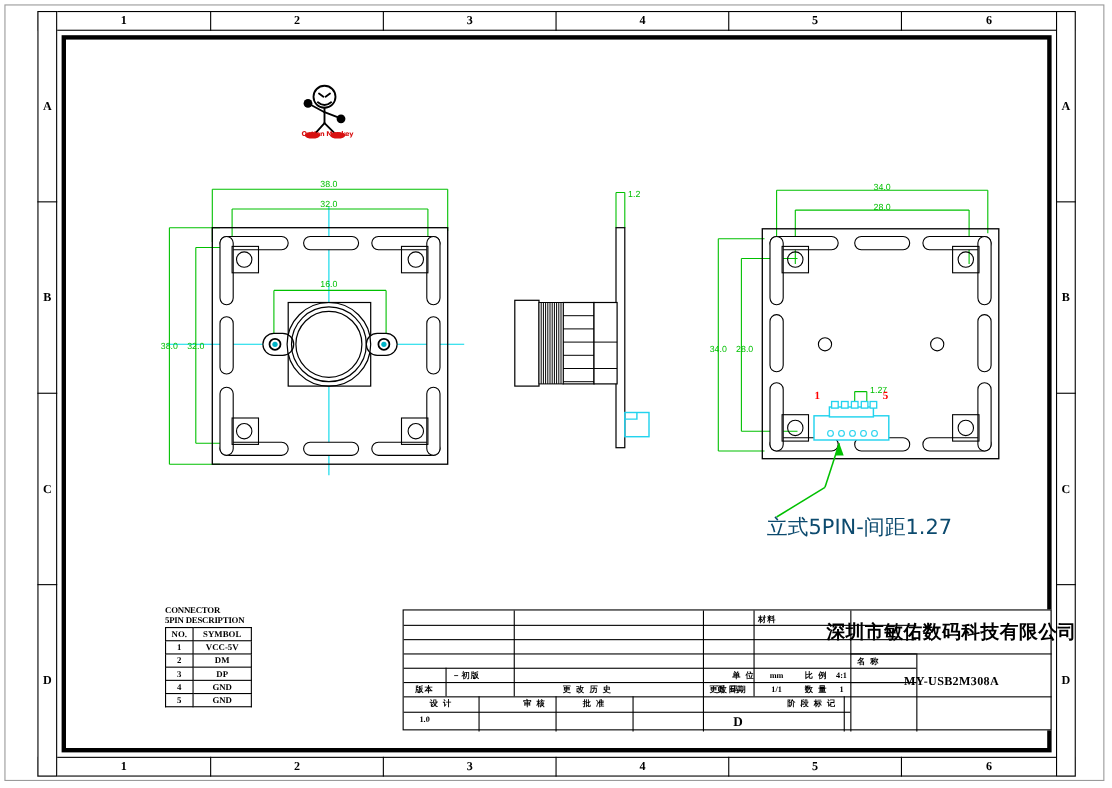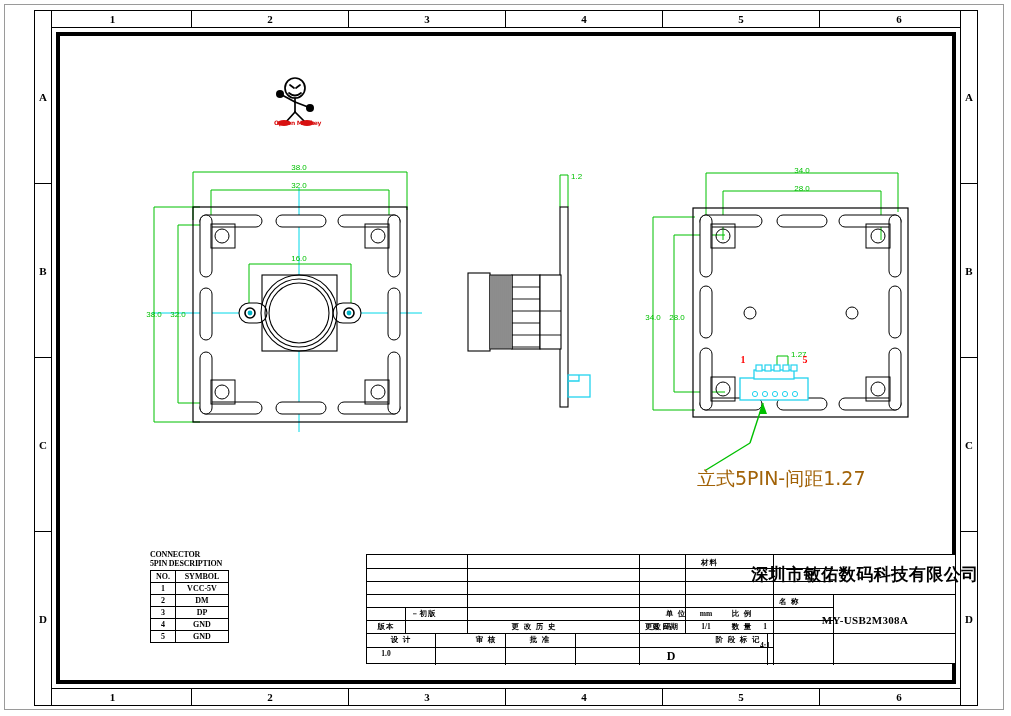--- a/index.html
+++ b/index.html
@@ -128,21 +128,21 @@
     font-weight: bold;
     font-size: 12px;
   }
 
   
   #callout-text {
     position: absolute; left: 697px; top: 466px;
     font-family: "DejaVu Sans", sans-serif;
     font-size: 19px;
     font-weight: normal;
-    color: #a16207;
+    color: #0c4a6e;
     white-space: nowrap;
     letter-spacing: 0px;
   }
   
   #logo-caption {
     position: absolute; left: 274px; top: 119px;
     font-family: "DejaVu Sans", sans-serif;
     font-weight: bold;
     font-size: 6px;
     color: #d81212;
@@ -521,26 +521,26 @@
     <div class="tb-cell ctr cjk" style="left:38px;  top:65px; width:234px; height:13px;margin-left:12px;">更 改 历 史</div>
     <div class="tb-cell ctr cjk" style="left:272px; top:65px; width:46px;  height:13px;">更改日期</div>
 
     <div class="tb-cell ctr cjk" style="left:0px;   top:78px; width:68px;  height:14px;">设  计</div>
     <div class="tb-cell ctr cjk" style="left:68px;  top:78px; width:70px;  height:14px;margin-left:16px;">审  核</div>
     <div class="tb-cell ctr cjk" style="left:138px; top:78px; width:70px;  height:14px;">批  准</div>
     <div class="tb-cell ctr cjk" style="left:276px; top:78px; width:190px; height:14px;">阶 段 标 记</div>
 
     <div class="tb-cell ctr big-d" style="left:208px; top:92px; width:192px; height:18px;">D</div>
 
-    <div class="tb-cell cjk" style="left:322px; top:2px; width:60px; height:12px;margin-left:12px;">材料</div>
+    <div class="tb-cell cjk" style="left:322px; top:2px; width:60px; height:12px;">材料</div>
 
     <div class="tb-cell ctr cjk" style="left:272px; top:52px; width:46px; height:13px;padding-left:28px;">单 位</div>
     <div class="tb-cell ctr" style="left:318px; top:52px; width:42px; height:13px;">mm</div>
     <div class="tb-cell ctr cjk" style="left:360px; top:52px; width:30px; height:13px;">比 例</div>
-    <div class="tb-cell ctr" style="left:390px; top:52px; width:16px; height:13px;margin-top:32px;">4:1</div>
+    <div class="tb-cell ctr" style="left:390px; top:52px; width:16px; height:13px;">4:1</div>
 
     <div class="tb-cell ctr cjk" style="left:272px; top:65px; width:46px; height:13px;">页 码</div>
     <div class="tb-cell ctr" style="left:318px; top:65px; width:42px; height:13px;">1/1</div>
     <div class="tb-cell ctr cjk" style="left:360px; top:65px; width:30px; height:13px;">数 量</div>
     <div class="tb-cell ctr" style="left:390px; top:65px; width:16px; height:13px;">1</div>
 
     <div class="tb-cell ctr company" style="left:407px; top:0px;  width:182px; height:39px;">深圳市敏佑数码科技有限公司</div>
     <div class="tb-cell cjk" style="left:412px; top:41px; width:60px; height:11px;">名 称</div>
     <div class="tb-cell ctr partno" style="left:407px; top:52px; width:182px; height:26px;">MY-USB2M308A</div>
   </div>

